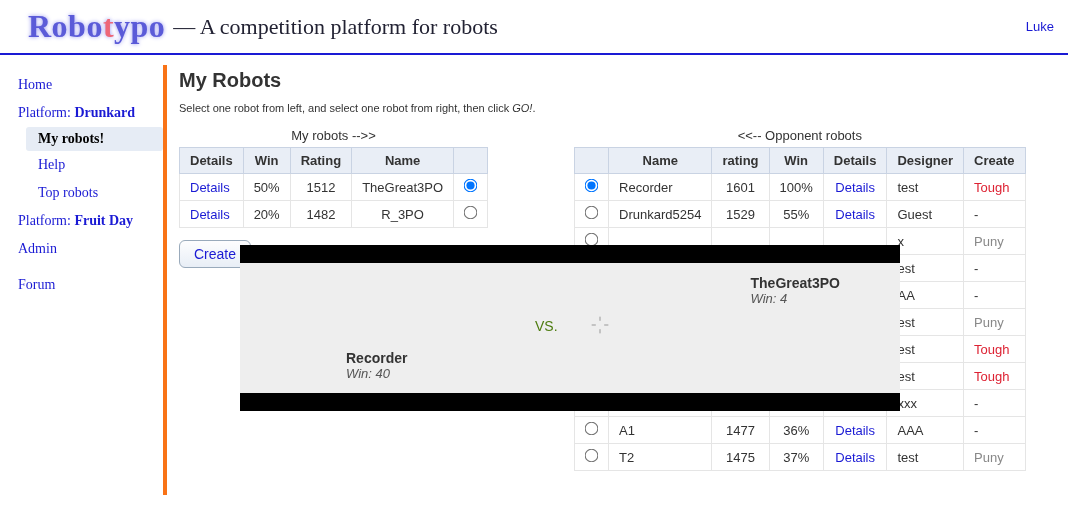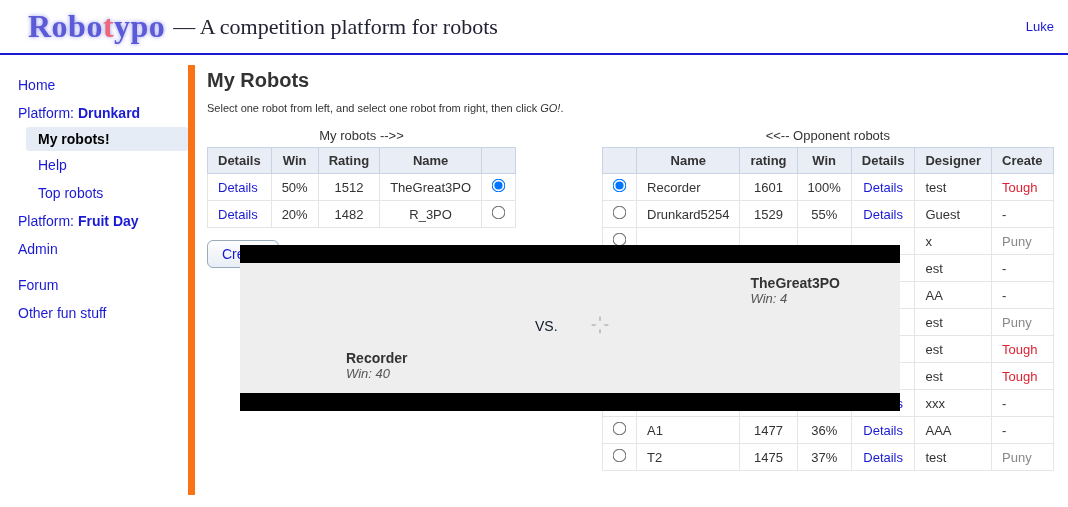--- a/index.html
+++ b/index.html
@@ -5,21 +5,21 @@
 * { box-sizing: border-box; margin: 0; padding: 0; }
 body { font-family: Arial, Helvetica, sans-serif; font-size: 13px; color: #333; background: #fff; }
 .wrap { width: 1068px; height: 507px; position: relative; overflow: hidden; }
 .header { display: flex; align-items: center; padding: 8px 14px 4px 28px; }
 .logo { font-family: "Comic Sans MS", cursive; font-size: 32px; font-weight: bold; color: #5b5bd8; text-shadow: 0 0 4px #9a9af0; letter-spacing: 0.5px; }
 .logo .t { color: #e67; }
 .tagline { font-family: "Brush Script MT", "Comic Sans MS", cursive; font-size: 22px; color: #223; margin-left: 8px; }
 .user-link { margin-left: auto; color: #1a1ad4; font-size: 13px; text-decoration: none; }
 .hr { height: 2px; background: #1a1ad4; margin: 4px 0 10px 0; }
 .main { display: flex; }
-.sidebar { width: 195px; padding: 6px 0 0 18px; border-right: 7px solid #f97316; min-height: 430px; }
+.sidebar { width: 167px; padding: 6px 0 0 18px; border-right: 4px solid #f97316; min-height: 430px; font-family: Liberation Serif, serif; }
 .sidebar a, .sidebar div.link { display: block; color: #1a1ad4; padding: 6px 0; font-size: 14px; text-decoration: none; }
 .sidebar .platform-line { color: #1a1ad4; }
 .sidebar .sub { padding-left: 20px; }
 .sidebar .sub.active { font-weight: bold; color: #000; background: #e6ecf5; border-radius: 3px; margin-left: 8px; padding-left: 12px; padding-top:4px; padding-bottom:4px;}
 .sidebar .gap { height: 8px; }
 .content { flex: 1; padding: 4px 10px 0 12px; position: relative; }
 h2.page-title { font-size: 20px; font-weight: bold; margin-bottom: 10px; }
 .instr { font-size: 11px; margin-bottom: 14px; }
 .instr em { font-style: italic; }
 .tables-row { display: flex; gap: 86px; align-items: flex-start; }
@@ -30,21 +30,21 @@
 table.grid td { border: 1px solid #e5e5e5; padding: 5px 10px; text-align: center; }
 table.grid td.left { text-align: left; }
 table.grid td.rec-puny { color: #888; }
 table.grid td.rec-tough { color: #d23; }
 a.det { color: #1a1ad4; text-decoration: none; }
 input[type=radio]{ transform: scale(1.05); }
 .create-btn { margin-top: 12px; padding: 5px 14px; background: linear-gradient(#fdfdfe,#e8eef6); border: 1px solid #9ab; border-radius: 6px; color: #1a1ad4; font-size: 14px; cursor: pointer; }
 .overlay { position: absolute; left: 240px; top: 245px; width: 660px; background: #eee; z-index: 50; }
 .overlay-bar { height: 18px; background: #000; }
 .overlay-body { position: relative; height: 130px; padding: 8px 24px; }
-.vs-txt { position: absolute; left: 295px; top: 55px; font-size: 14px; color: #0f172a; }
+.vs-txt { position: absolute; left: 295px; top: 55px; font-size: 14px; color: #4d7c0f; }
 .spinner { position: absolute; left: 350px; top: 52px; width: 20px; height: 20px; color: #999;}
 .ov-right { position: absolute; right: 60px; top: 12px; text-align: left; }
 .ov-left { position: absolute; left: 106px; bottom: 12px; }
 .ov-name { font-weight: bold; font-size: 14px; }
 .ov-win { font-style: italic; color: #555; font-size: 13px; }
 </style>
 </head>
 <body>
 
 <div class="wrap">
@@ -59,21 +59,20 @@
     <nav class="sidebar">
       <a href="#">Home</a>
       <div class="link platform-line"><span>Platform: </span><b>Drunkard</b></div>
       <div class="link sub active">My robots!</div>
       <a href="#" class="sub">Help</a>
       <a href="#" class="sub">Top robots</a>
       <div class="link platform-line"><span>Platform: </span><b>Fruit Day</b></div>
       <a href="#">Admin</a>
       <div class="gap"></div>
       <a href="#">Forum</a>
-      <a href="#">Other fun stuff</a>
     </nav>
 
     <div class="content">
       <h2 class="page-title">My Robots</h2>
       <p class="instr">
         <span>Select one robot from left, and select one robot from right, then click </span><em>GO!</em>.
       </p>
 
       <div class="tables-row">
 

